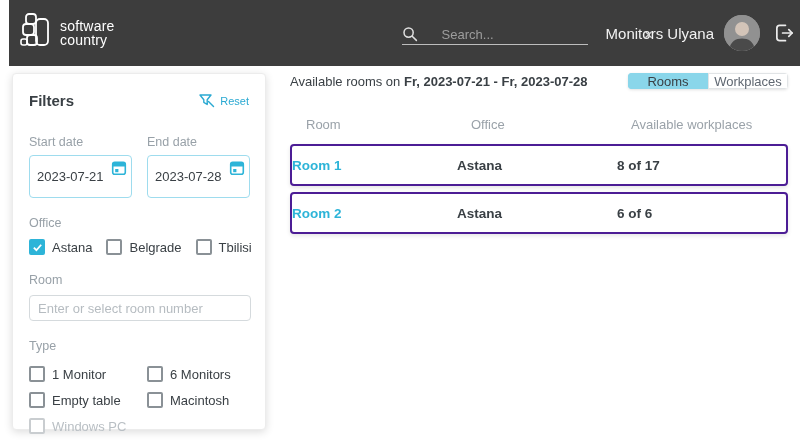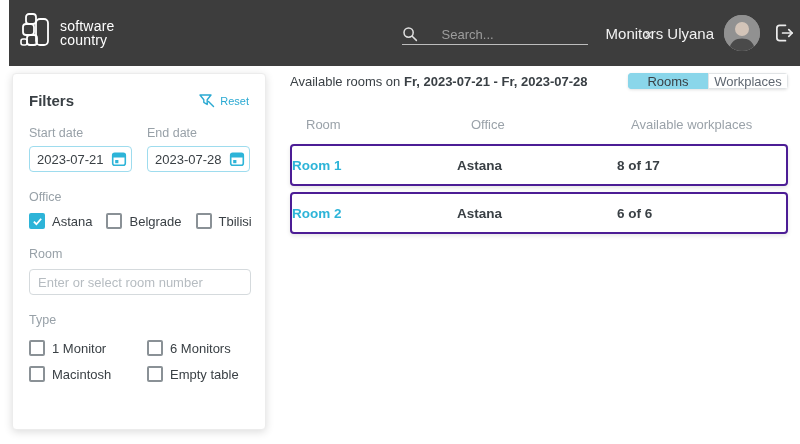--- a/index.html
+++ b/index.html
@@ -44,24 +44,24 @@
     position:absolute; left:12px; top:73px; width:254px; height:357px;
     background:#fff; border:1px solid #ececec; border-radius:4px;
     box-shadow:0 2px 8px rgba(0,0,0,.14);
     padding:18px 16px 0 16px;
   }
   .filters-head { display:flex; justify-content:space-between; align-items:center; }
   .filters-title { font-size:15px; font-weight:bold; color:#3a4045; }
   .reset-link { display:flex; align-items:center; gap:5px; color:#2aa9d2; font-size:11px; cursor:pointer; }
   .field-label { font-size:12.5px; color:#98a1a8; margin-bottom:6px; }
   .dates-row { display:flex; gap:15px; margin-top:17px; }
-  .date-col { width:103px; }
+  .date-col { width:103px;margin-top:9px; }
   .date-box { position:relative; }
   .date-input {
-    width:103px; height:26px; border:1px solid #9edcee; border-radius:4px;
+    width:103px; height:43px; border:1px solid #9edcee; border-radius:4px;
     padding:0 24px 0 7px; font-size:13px; color:#3a4045;
     font-family:"Liberation Sans",sans-serif; outline:none;
   }
   .cal-icon { position:absolute; right:5px; top:5px; cursor:pointer; }
   .section { margin-top:18px; }
   .office-row { display:flex; gap:14px; margin-top:9px; }
   .cb-item { display:flex; align-items:center; gap:7px; font-size:13px; color:#3a4045; cursor:pointer; }
   .cb {
     width:16px; height:16px; border:2px solid #8a9196; border-radius:2px;
     display:flex; align-items:center; justify-content:center; flex:0 0 auto; background:#fff;
@@ -251,29 +251,37 @@
             </svg>
         </span>
         <span>6 Monitors</span>
       </span>
       <span class="cb-item">
         <span class="cb">
           <svg width="11" height="11" viewBox="0 0 12 12">
               <polyline points="2,6.2 4.8,9 10,3" stroke="#fff" stroke-width="2" fill="none"></polyline>
             </svg>
         </span>
+        <span>Empty table</span>
+      </span>
+      <span class="cb-item">
+        <span class="cb">
+          <svg width="11" height="11" viewBox="0 0 12 12">
+              <polyline points="2,6.2 4.8,9 10,3" stroke="#fff" stroke-width="2" fill="none"></polyline>
+            </svg>
+        </span>
         <span>Macintosh</span>
       </span>
-      <span class="cb-item">
-        <span class="cb">
-          <svg width="11" height="11" viewBox="0 0 12 12">
-              <polyline points="2,6.2 4.8,9 10,3" stroke="#fff" stroke-width="2" fill="none"></polyline>
-            </svg>
-        </span>
-        <span>Empty table</span>
+      <span class="cb-item disabled">
+        <span class="cb">
+          <svg width="11" height="11" viewBox="0 0 12 12">
+              <polyline points="2,6.2 4.8,9 10,3" stroke="#fff" stroke-width="2" fill="none"></polyline>
+            </svg>
+        </span>
+        <span>Windows PC</span>
       </span>
     </div>
   </div>
 </div>
 
 <div class="main">
   <div class="main-top">
     <span class="subtitle"><span>Available rooms on </span><b>Fr, 2023-07-21 - Fr, 2023-07-28</b></span>
     <div class="toggle-group">
       <button class="toggle-btn active">Rooms</button>

